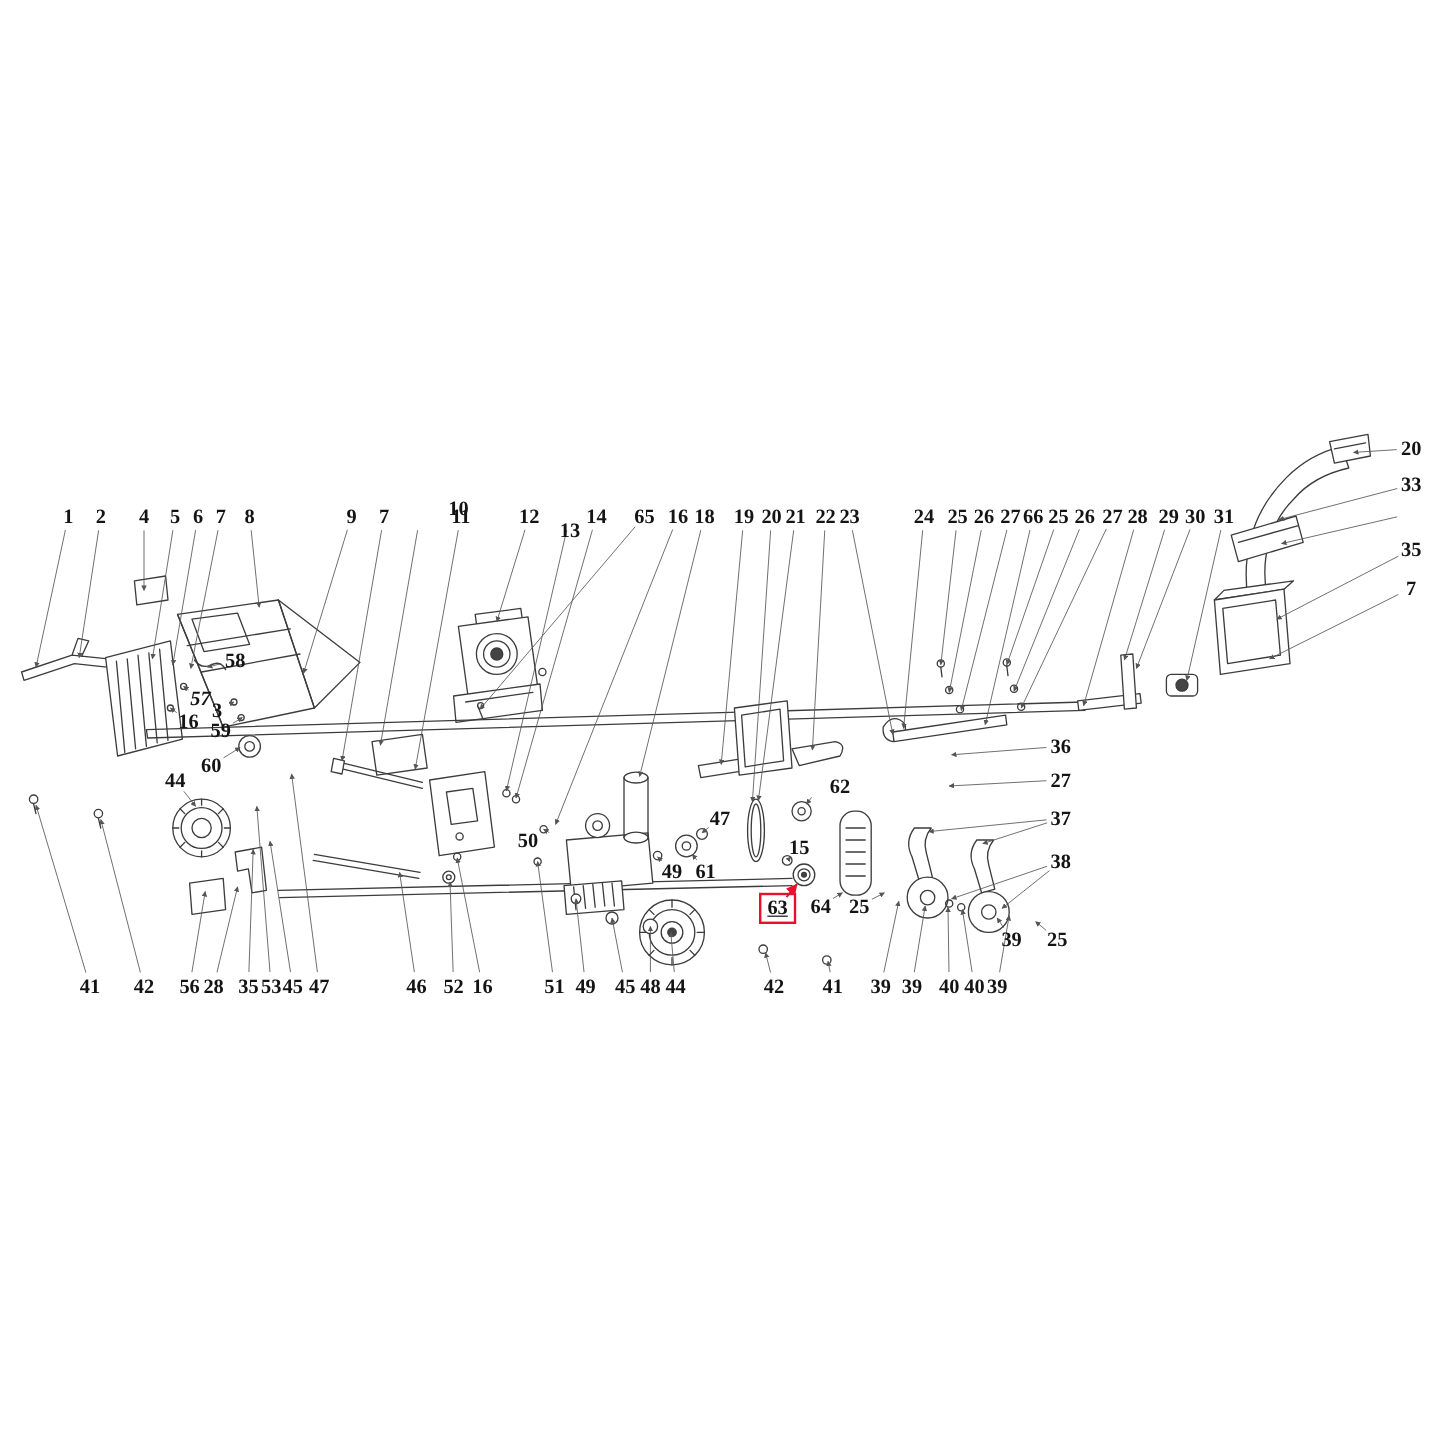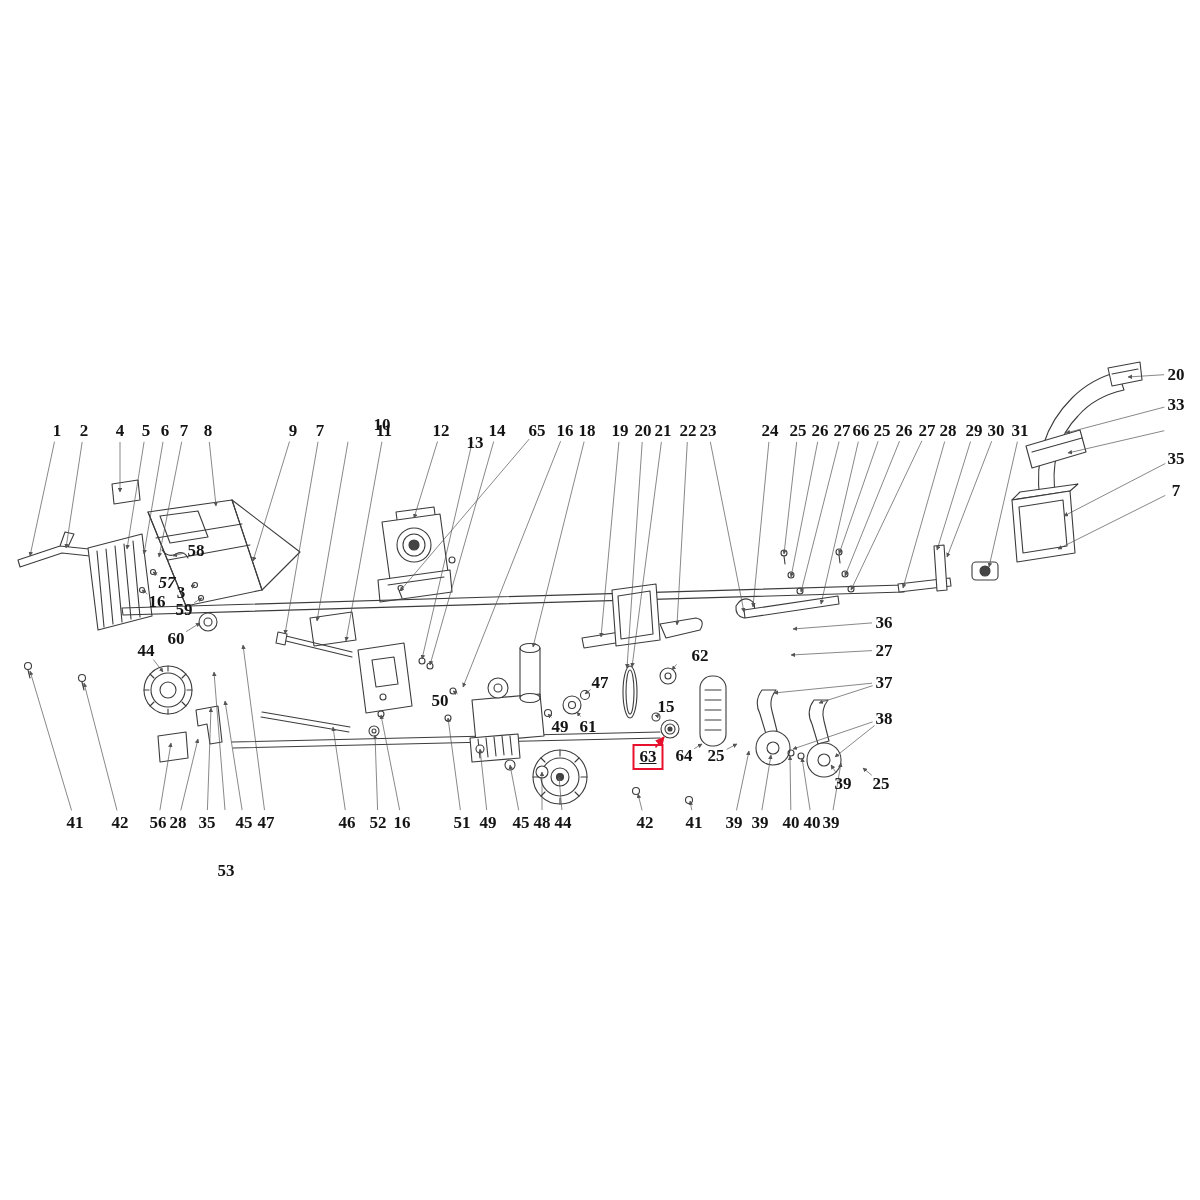--- a/index.html
+++ b/index.html
@@ -356,21 +356,21 @@
       <div class="callout highlighted" style="left: 648px; top: 757px; text-decoration: underline;">63</div>
       <div class="callout" style="left: 684px; top: 755px;">64</div>
       <div class="callout" style="left: 716px; top: 755px;">25</div>
       <div class="callout" style="left: 843px; top: 783px;">39</div>
       <div class="callout" style="left: 881px; top: 783px;">25</div>
       <div class="callout" style="left: 75px; top: 822px;">41</div>
       <div class="callout" style="left: 120px; top: 822px;">42</div>
       <div class="callout" style="left: 158px; top: 822px;">56</div>
       <div class="callout" style="left: 178px; top: 822px;">28</div>
       <div class="callout" style="left: 207px; top: 822px;">35</div>
-      <div class="callout" style="left: 226px; top: 822px; margin-top: 48px;">53</div>
+      <div class="callout" style="left: 226px; top: 822px;">53</div>
       <div class="callout" style="left: 244px; top: 822px;">45</div>
       <div class="callout" style="left: 266px; top: 822px;">47</div>
       <div class="callout" style="left: 347px; top: 822px;">46</div>
       <div class="callout" style="left: 378px; top: 822px;">52</div>
       <div class="callout" style="left: 402px; top: 822px;">16</div>
       <div class="callout" style="left: 462px; top: 822px;">51</div>
       <div class="callout" style="left: 488px; top: 822px;">49</div>
       <div class="callout" style="left: 521px; top: 822px;">45</div>
       <div class="callout" style="left: 542px; top: 822px;">48</div>
       <div class="callout" style="left: 563px; top: 822px;">44</div>

